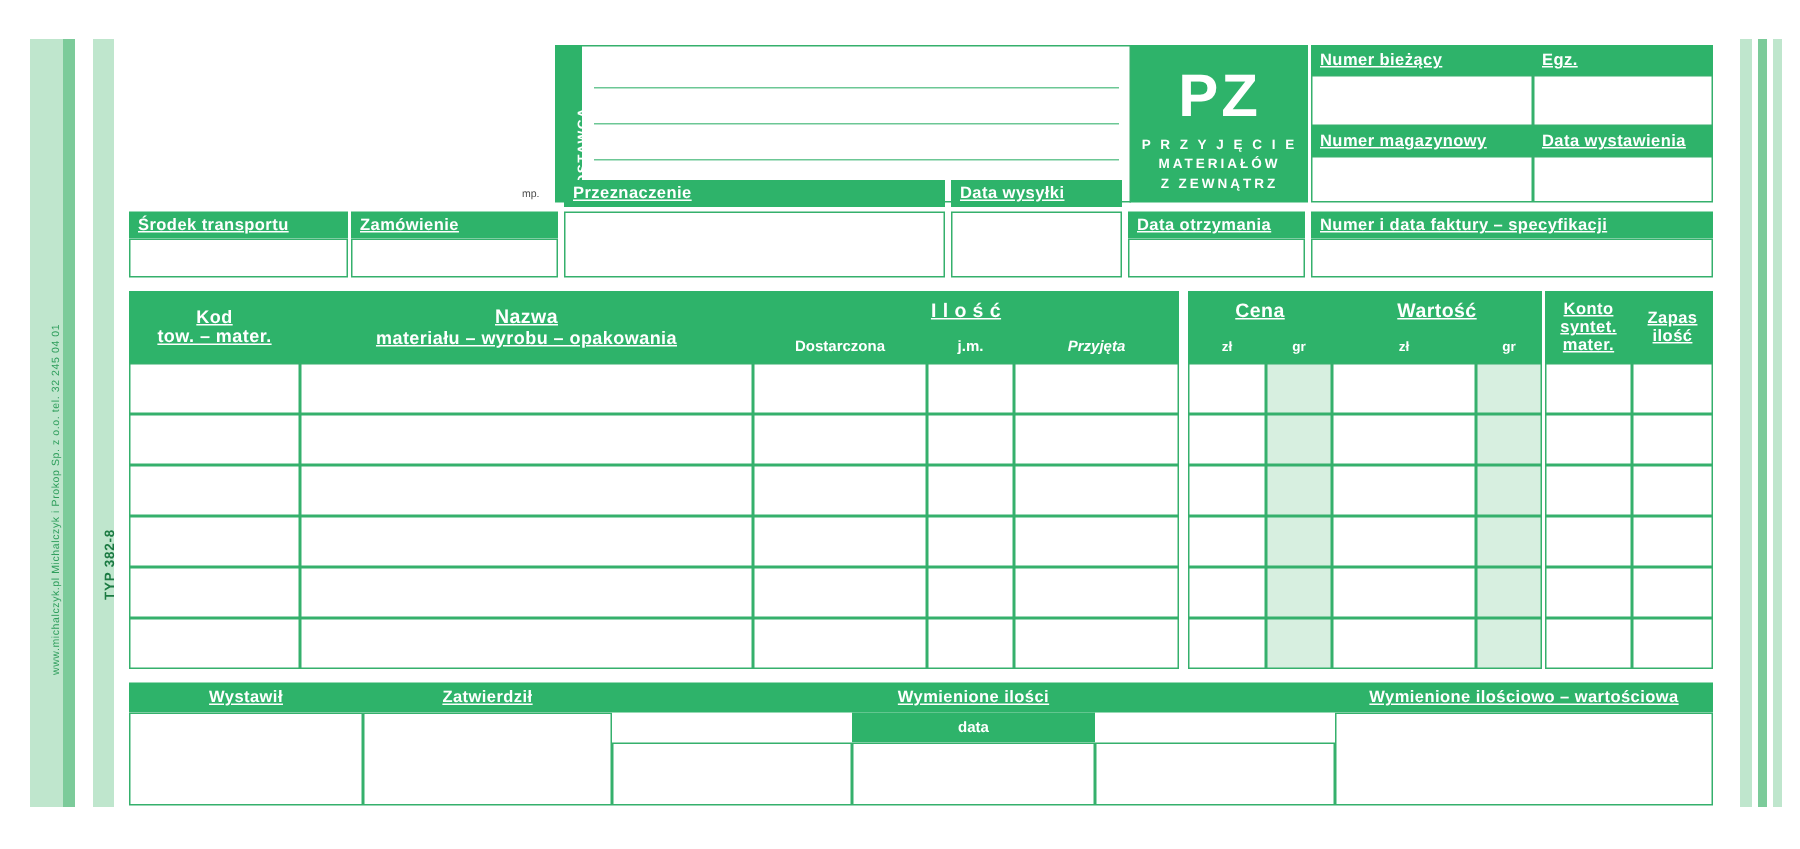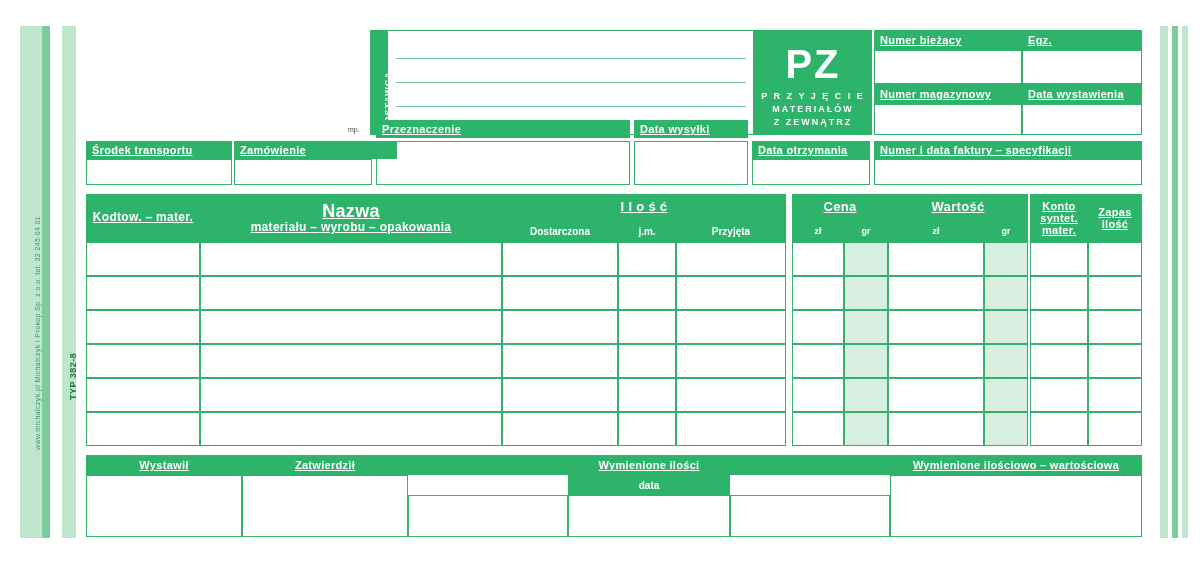--- a/index.html
+++ b/index.html
@@ -171,38 +171,38 @@
   <div class="g-head left" style="left:634px; top:120px; width:114px; height:18px; font-size:11px;">Data wysyłki</div>
   <div class="g-cell" style="left:376px; top:141px; width:254px; height:44px;"></div>
   <div class="g-cell" style="left:634px; top:141px; width:114px; height:44px;"></div>
 
   <div class="g-head left" style="left:752px; top:141px; width:118px; height:18px; font-size:11px;">Data otrzymania</div>
   <div class="g-head left" style="left:874px; top:141px; width:268px; height:18px; font-size:11px;">Numer i data faktury – specyfikacji</div>
   <div class="g-cell" style="left:752px; top:159px; width:118px; height:26px;"></div>
   <div class="g-cell" style="left:874px; top:159px; width:268px; height:26px;"></div>
 
   <div class="g-head left" style="left:86px; top:141px; width:146px; height:18px; font-size:11px;">Środek transportu</div>
-  <div class="g-head left" style="left:234px; top:141px; width:163px; height:18px; font-size:11px;">Zamówienie</div>
+  <div class="g-head left" style="left:234px; top:141px; width:138px; height:18px; font-size:11px;">Zamówienie</div>
   <div class="g-cell" style="left:86px; top:159px; width:146px; height:26px;"></div>
   <div class="g-cell" style="left:234px; top:159px; width:138px; height:26px;"></div>
 
-  <div class="g-head" style="left:86px; top:194px; width:114px; height:48px; font-size:12px; flex-direction:row;">
+  <div class="g-head" style="left:86px; top:194px; width:114px; height:48px; font-size:12px; flex-direction:column;">
     <div>Kod</div>
     <div>tow. – mater.</div>
   </div>
 
   <div class="g-head" style="left:200px; top:194px; width:302px; height:48px; font-size:12px; flex-direction:column;">
-    <div style="font-size:18px;">Nazwa</div>
+    <div style="font-size:13px;">Nazwa</div>
     <div>materiału – wyrobu – opakowania</div>
   </div>
 
   <div class="g-head" style="left:502px; top:194px; width:284px; height:26px; font-size:13px;">I l o ś ć</div>
   <div class="sub-head" style="left:502px; top:220px; width:116px; height:22px;">Dostarczona</div>
   <div class="sub-head" style="left:618px; top:220px; width:58px; height:22px;">j.m.</div>
-  <div class="sub-head" style="left:676px; top:220px; width:110px; height:22px;">Przyjęta</div>
+  <div class="sub-head" style="left:676px; top:220px; width:110px; height:22px;font-style:italic;">Przyjęta</div>
 
   <div class="g-head" style="left:792px; top:194px; width:96px; height:26px; font-size:13px;">Cena</div>
   <div class="sub-head" style="left:792px; top:220px; width:52px; height:22px; font-size:9px;">zł</div>
   <div class="sub-head" style="left:844px; top:220px; width:44px; height:22px; font-size:9px;">gr</div>
 
   <div class="g-head" style="left:888px; top:194px; width:140px; height:26px; font-size:13px;">Wartość</div>
   <div class="sub-head" style="left:888px; top:220px; width:96px; height:22px; font-size:9px;">zł</div>
   <div class="sub-head" style="left:984px; top:220px; width:44px; height:22px; font-size:9px;">gr</div>
 
   <div class="g-head" style="left:1030px; top:194px; width:58px; height:48px; font-size:11px; flex-direction:column;">

